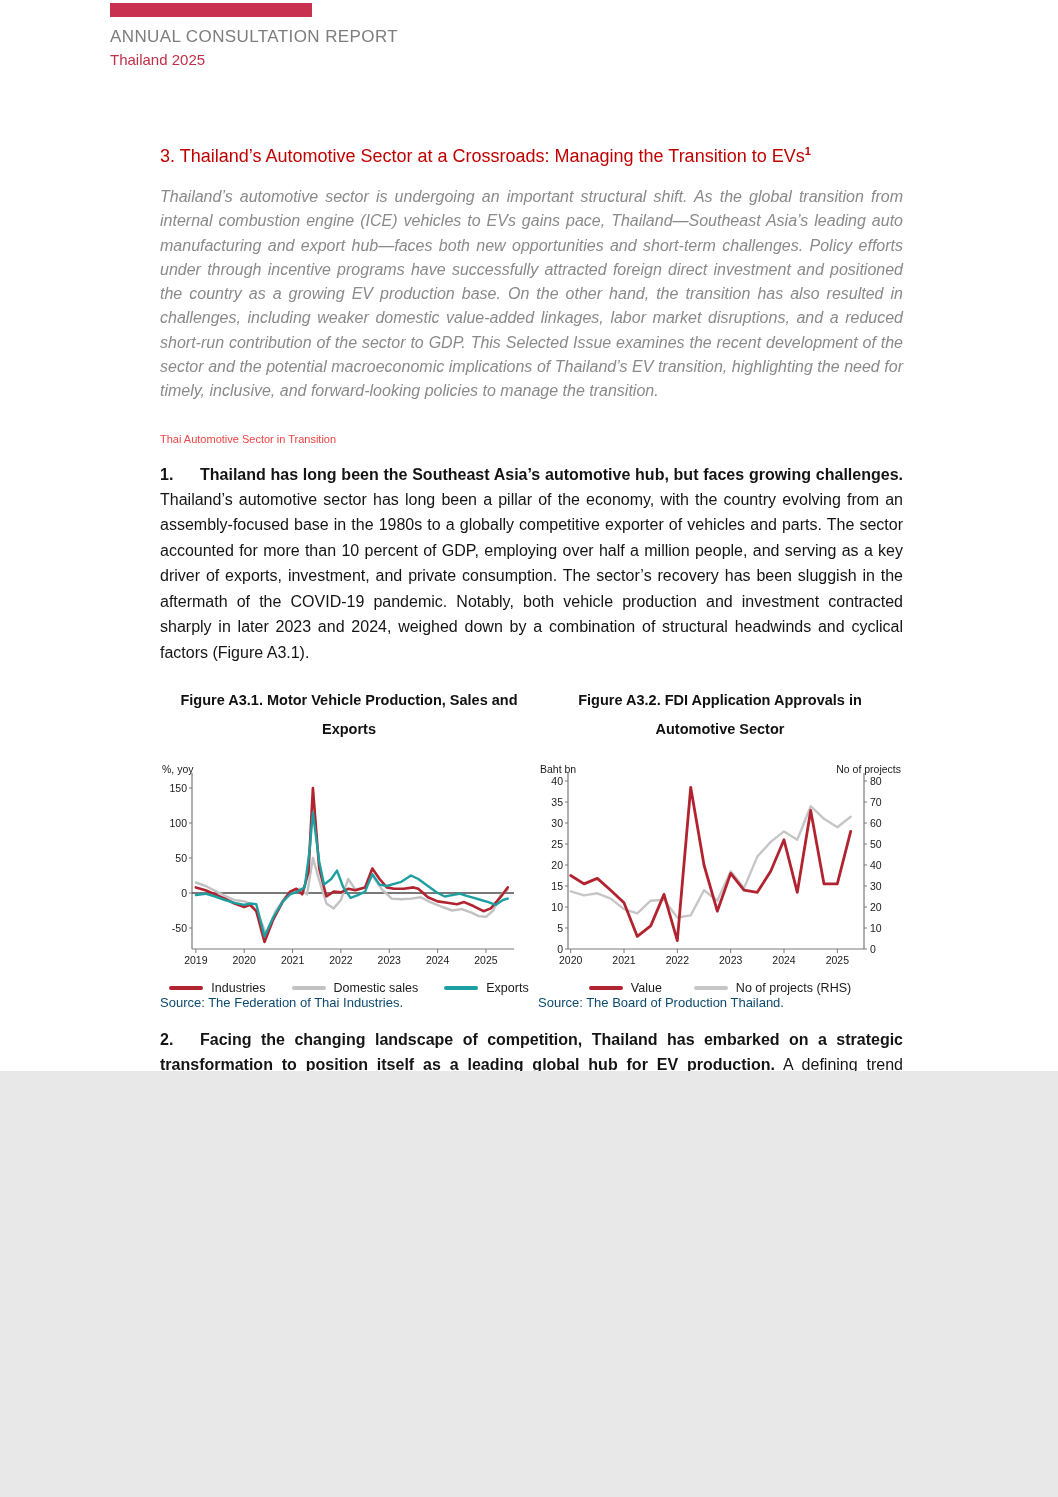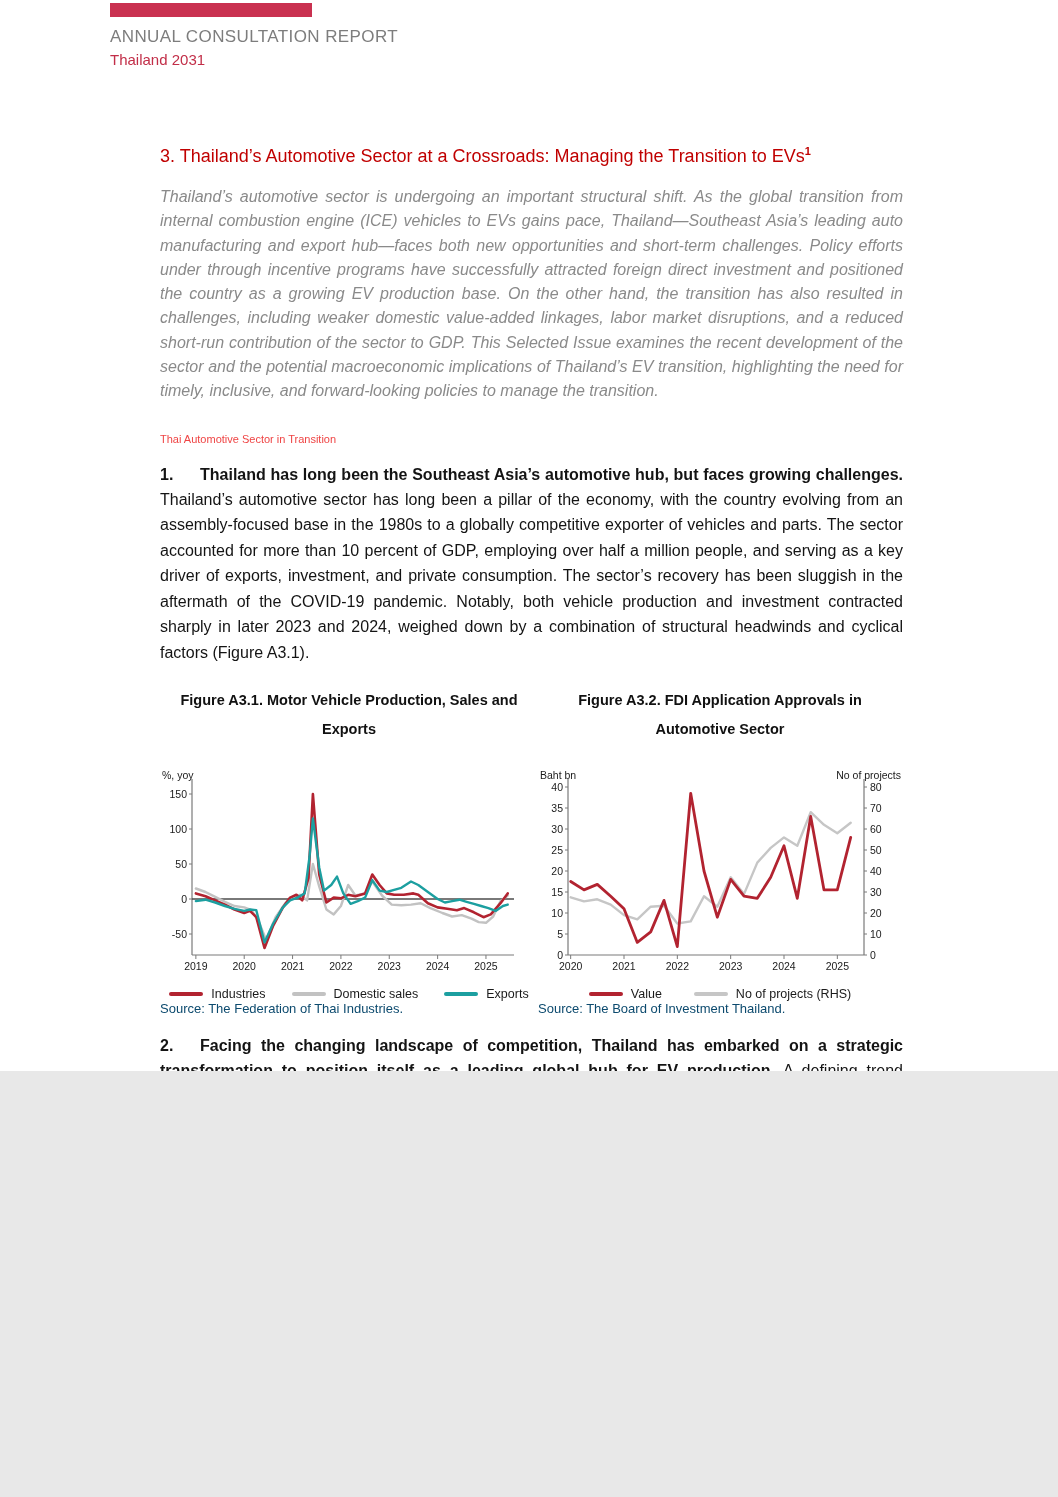--- a/index.html
+++ b/index.html
@@ -18,21 +18,21 @@
   .lead{font-style:italic;color:#8a8a8a;font-size:16px;line-height:24.3px;
         text-align:justify;margin:15px 0 0 0;}
   .subheading{font-size:11px;font-weight:400;color:#ef4444;margin:29px 0 16px 0;}
   .body-para{font-size:16px;line-height:25.4px;text-align:justify;margin:17px 0 0 0;color:#141414;}
   .para-num{display:inline-block;width:40px;font-weight:700;}
   
   .figures-row{display:flex;margin-top:21px;}
   .fig-left{width:378px;}
   .fig-right{width:364px;margin-left:auto;}
   .fig-title{font-size:14.5px;font-weight:700;text-align:center;line-height:29px;color:#111;
-             margin-bottom:23px;}
+             margin-bottom:17px;}
   svg text.tick{font-family:"Liberation Sans",sans-serif;font-size:10.5px;fill:#1a1a1a;}
   .legend{display:flex;justify-content:center;align-items:center;margin-top:2px;}
   .legend-a{gap:26px;}
   .legend-b{gap:32px;}
   .legend-item{display:flex;align-items:center;gap:8px;font-size:12.5px;color:#1a1a1a;}
   .swatch{display:inline-block;width:34px;height:3.4px;border-radius:2px;}
   .fig-source{font-size:13px;color:#0c4a6e;}
   
   .footnote-rule{width:258px;height:2px;background:#2b2b2b;margin-top:17px;}
   .footnote{font-size:12.5px;color:#666;margin:11px 0 0 0;}
@@ -46,21 +46,21 @@
 </style>
 </head>
 <body>
 
 <div class="page">
 
   <div class="brand-bar"></div>
 
   <div class="report-header">
     <div class="report-title">ANNUAL CONSULTATION REPORT</div>
-    <div class="report-subtitle">Thailand 2031</div>
+    <div class="report-subtitle">Thailand 2025</div>
   </div>
 
   <div class="content">
 
     <h1 class="section-title"><span>3. Thailand’s Automotive Sector at a Crossroads: Managing the Transition to EVs</span><sup>1</sup></h1>
 
     <p class="lead">Thailand’s automotive sector is undergoing an important structural shift. As the global transition from internal combustion engine (ICE) vehicles to EVs gains pace, Thailand—Southeast Asia’s leading auto manufacturing and export hub—faces both new opportunities and short-term challenges. Policy efforts under through incentive programs have successfully attracted foreign direct investment and positioned the country as a growing EV production base. On the other hand, the transition has also resulted in challenges, including weaker domestic value-added linkages, labor market disruptions, and a reduced short-run contribution of the sector to GDP. This Selected Issue examines the recent development of the sector and the potential macroeconomic implications of Thailand’s EV transition, highlighting the need for timely, inclusive, and forward-looking policies to manage the transition.</p>
 
     <h2 class="subheading">Thai Automotive Sector in Transition</h2>
 
@@ -188,21 +188,21 @@
         <div class="legend legend-b">
             <span class="legend-item">
               <span class="swatch" style="background: rgb(178, 35, 48);"></span>
               <span>Value</span>
             </span>
             <span class="legend-item">
               <span class="swatch" style="background: rgb(198, 198, 198);"></span>
               <span>No of projects (RHS)</span>
             </span>
           </div>
-        <div class="fig-source">Source: The Board of Investment Thailand.</div>
+        <div class="fig-source">Source: The Board of Production Thailand.</div>
       </figure>
 
     </div>
 
     <p class="body-para"><b><span class="para-num">2.</span><span>Facing the changing landscape of competition, Thailand has embarked on a strategic transformation to position itself as a leading global hub for EV production.</span></b> <span>A defining trend reshaping the landscape is the ongoing transition from ICE vehicles to EVs. This transformation is being propelled not only by intensifying global decarbonization imperatives but also by Thailand’s strategic ambition to upgrade its industrial base and sustain its regional leadership in the auto sector. Under the government’s “30@30” vision—which targets 30 percent of domestic vehicle production to be EVs by 2030—policymakers have introduced a wide-ranging set of</span></p>
 
     <div class="footnote-rule"></div>
 
   </div>
 

